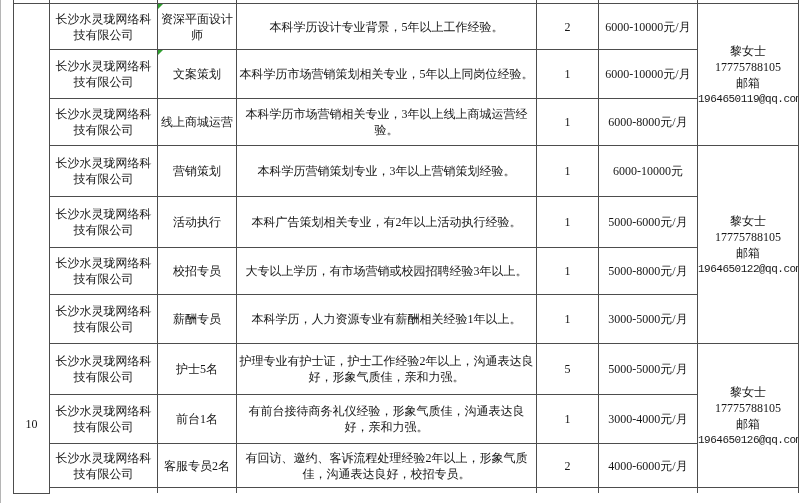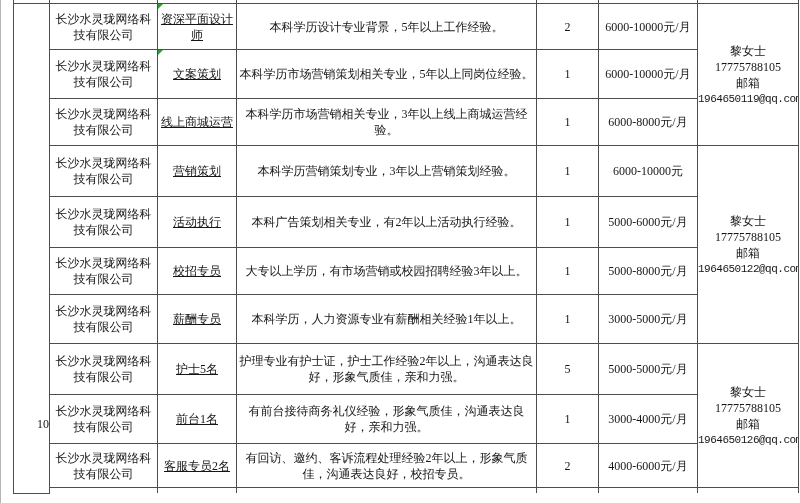--- a/index.html
+++ b/index.html
@@ -16,24 +16,24 @@
   }
   table.jobs td {
     border:1px solid #4d4d4d; font-size:12px; padding:0;
     text-align:center; vertical-align:middle; line-height:16px;
     overflow:hidden;
   }
   tr.top-sliver td { border-top:none; font-size:0; line-height:0; height:3px; }
   tr.bottom-sliver td { border-bottom:none; font-size:0; line-height:0; height:5px; }
 
   td.numcell { position:relative; border-bottom:none; }
-  td.numcell .numval { position:absolute; top:412px; left:0; width:100%; text-align:right; font-size:12px; }
+  td.numcell .numval { position:absolute; top:412px; left:0; width:100%; text-align:center; font-size:12px; }
 
   td.company { word-break:break-all; padding:0 2px; }
-  td.position { position:relative;text-decoration:underline; }
+  td.position { position:relative; }
   td.req { text-align:left; padding:1px 4px; word-break:break-all; }
   td.salary { text-align:left; padding-left:2px; white-space:nowrap;margin-left:44px; }
 
   td.contact { padding:0; line-height:15px; }
   td.contact .email {
     font-family:"Liberation Mono","DejaVu Sans Mono",monospace;
     font-size:11px; white-space:nowrap; letter-spacing:-0.5px;
   }
 
   .tri {

